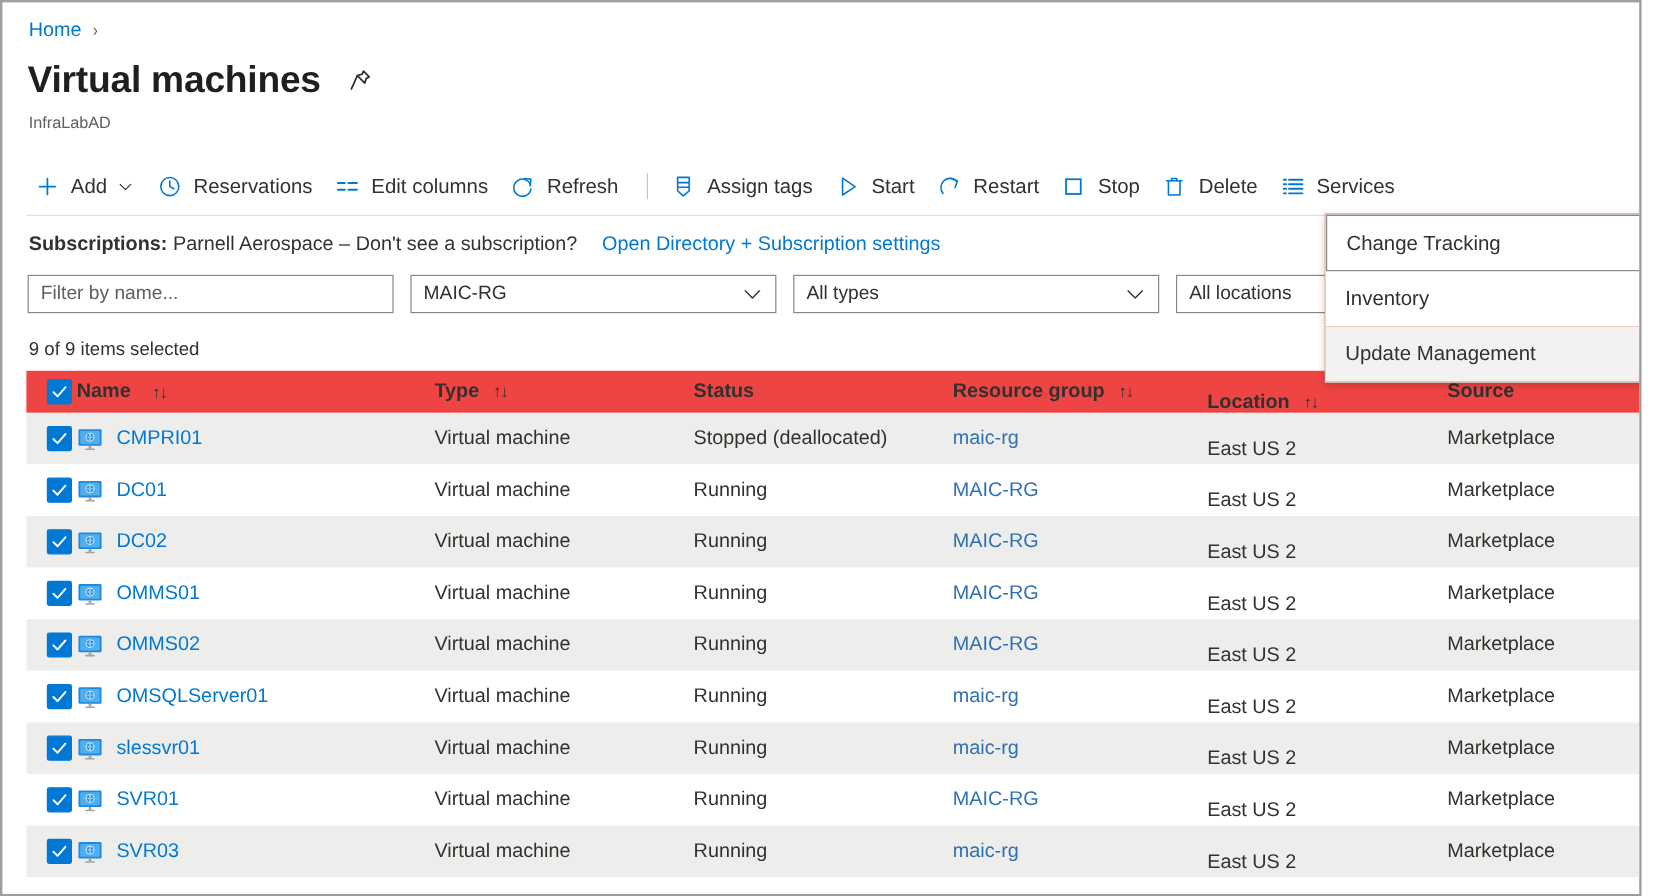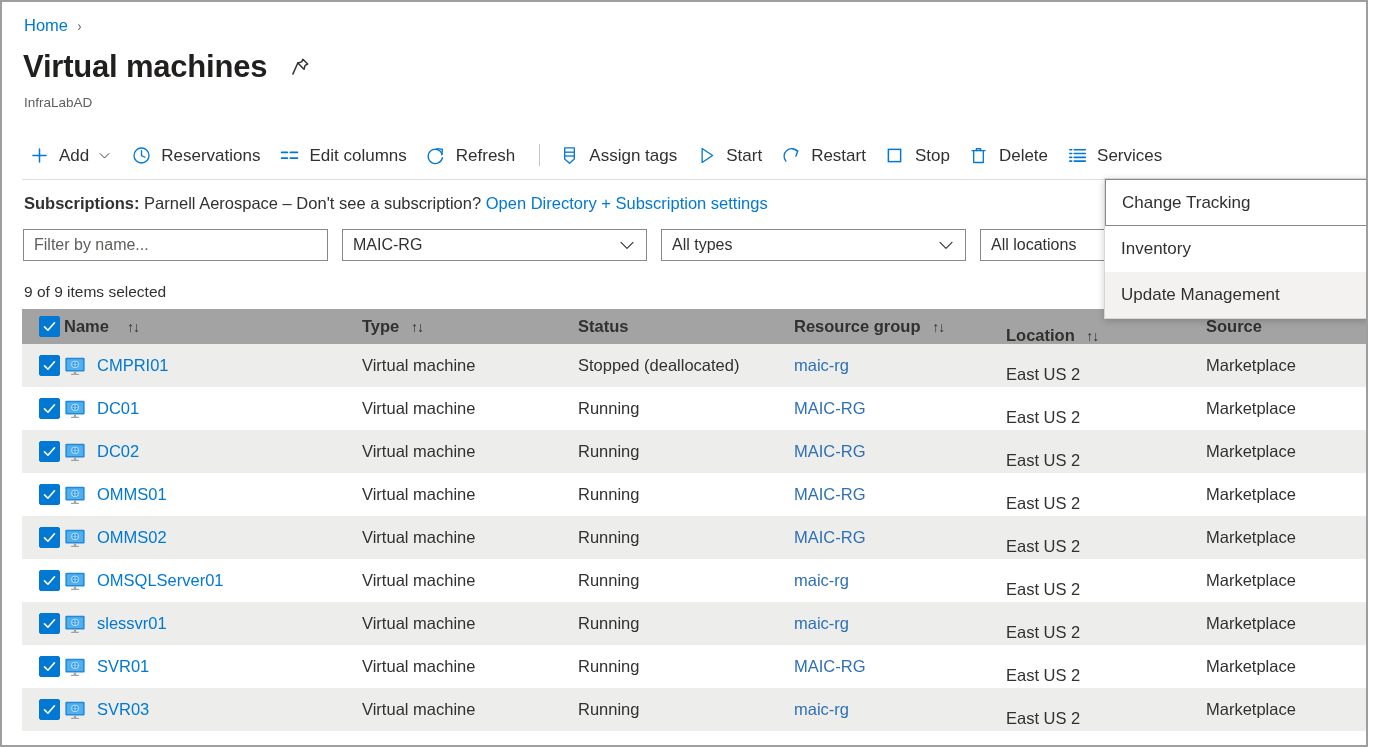--- a/index.html
+++ b/index.html
@@ -87,21 +87,21 @@
   
   .subs-line {
     position: absolute;
     left: 22px; top: 192px;
     font-size: 16.5px;
     color: #323130;
     white-space: nowrap;
   }
   .subs-line .lbl { font-weight: bold; }
   .subs-line .val { }
-  .subs-line .lnk { color: #0078d4; cursor: pointer; }
+  .subs-line .lnk { color: #0078d4; cursor: pointer; margin-left: 16px; }
 
   
   .filters {
     position: absolute;
     left: 21px; top: 227px;
     display: flex; align-items: center;
     gap: 14px;
   }
   .fld {
     height: 32px;
@@ -138,21 +138,21 @@
   .grid-row {
     display: flex;
     align-items: center;
     height: 43px;
   }
   .grid-head {
     height: 35px;
     font-weight: bold;
     font-size: 16.5px;
     color: #323130;
-    background: #a3a3a3;
+    background: #ef4444;
   }
   .grid-body .grid-row { font-size: 16.5px; color: #323130; }
   .grid-body .grid-row.odd  { background: #ededeb; }
   .grid-body .grid-row.even { background: #ffffff; }
 
   .c-check { flex: 0 0 42px; display: flex; align-items: center; padding-left: 17px; }
   .c-name  { flex: 0 0 298px; display: flex; align-items: center; gap: 11px; }
   .c-type  { flex: 0 0 216px; }
   .c-status{ flex: 0 0 216px; }
   .c-rg    { flex: 0 0 212px; }

